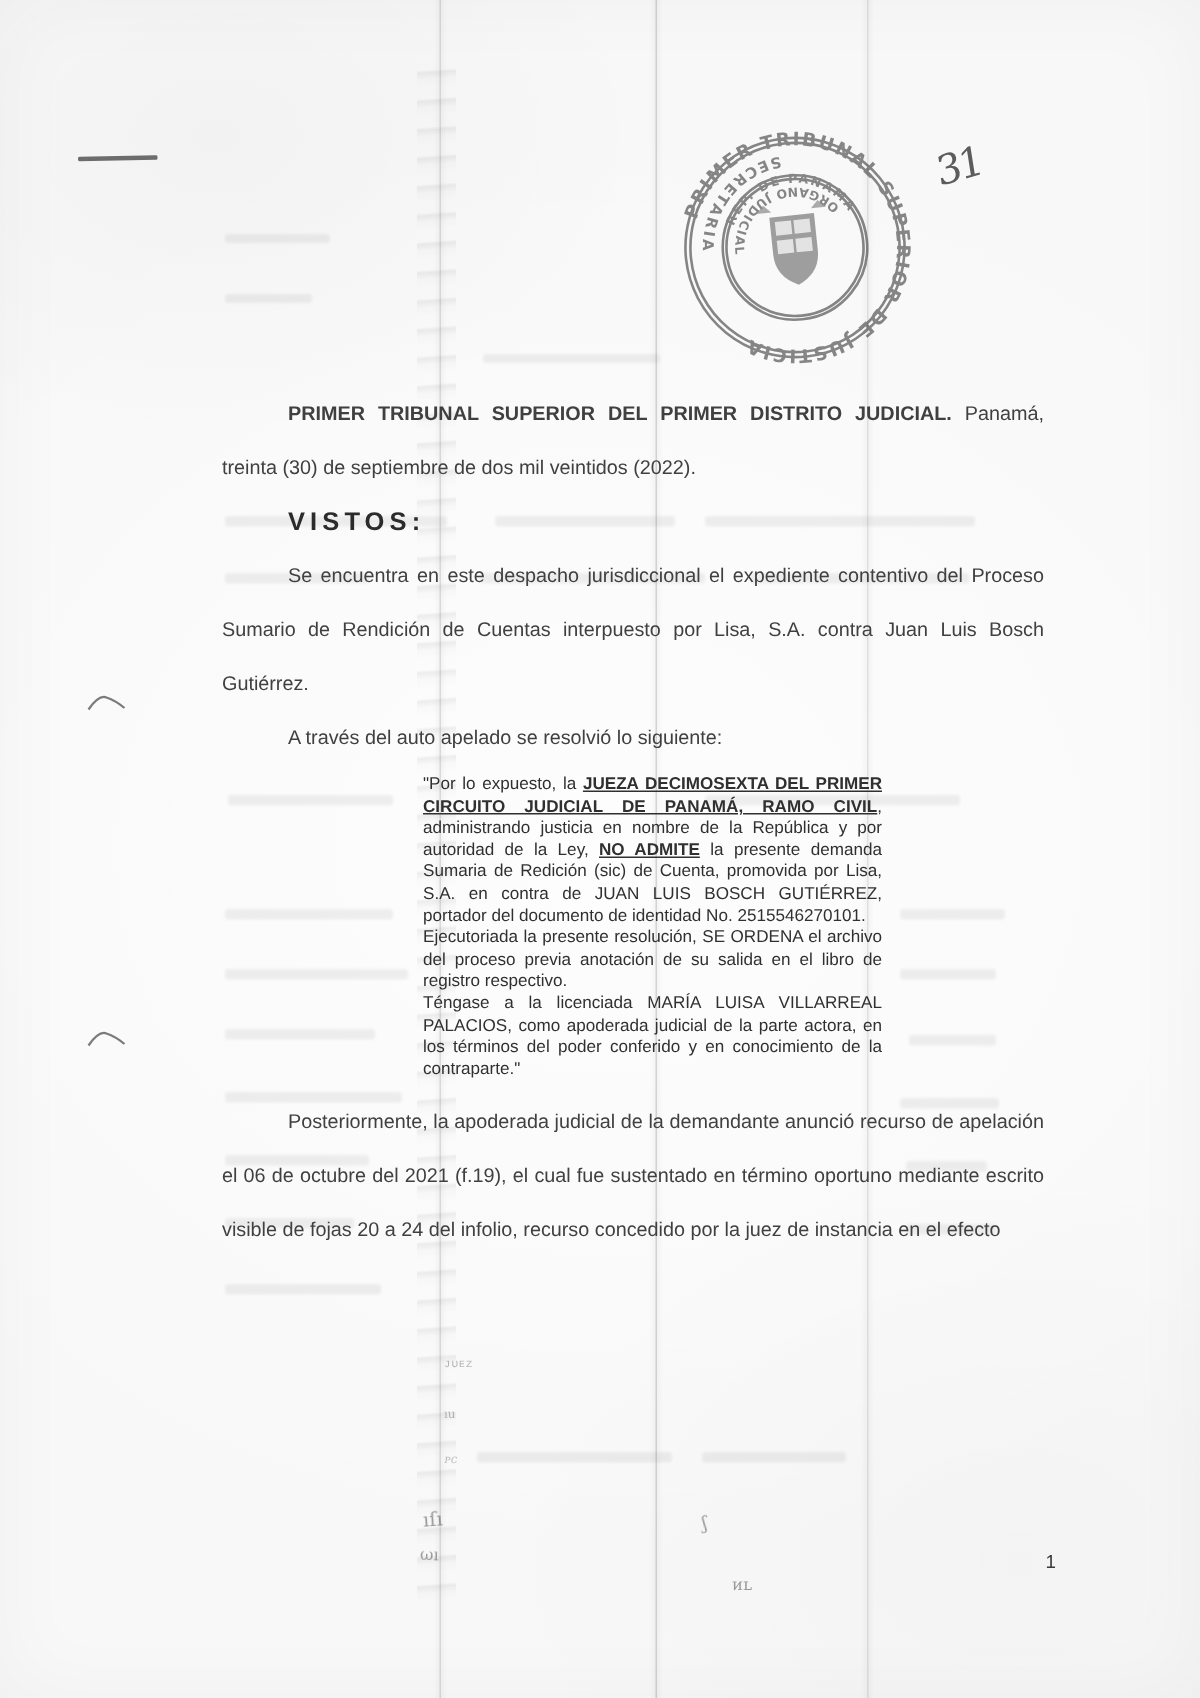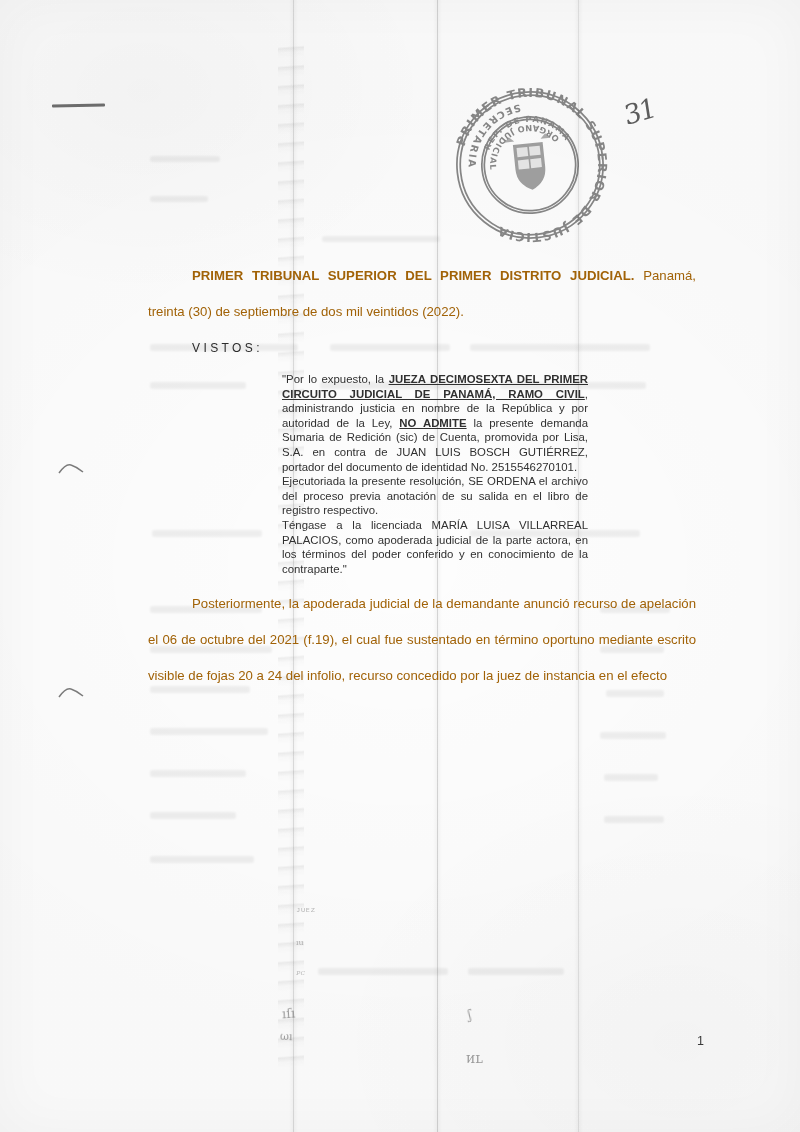--- a/index.html
+++ b/index.html
@@ -156,34 +156,34 @@
     width: 548px;
     z-index: 10;
   }
 
   p.body-par {
     margin: 0 0 0px 0;
     font-size: 13.2px;
     line-height: 36px;
     text-align: justify;
     text-justify: inter-word;
-    color: #a16207;
+    color: #404040;
   }
 
   p.body-par .ind { display: inline-block; width: 44px; }
 
   .strong-caps {
     font-weight: bold;
   }
 
   .vistos {
     margin: 0;
     padding-left: 44px;
-    font-size: 12px;
-    font-weight: normal;
+    font-size: 17px;
+    font-weight: bold;
     letter-spacing: 3.4px;
     line-height: 36px;
     color: #2b2b2b;
   }
 
   
   .quote-block {
     margin: 6px 0 10px 0;
     padding-left: 134px;
     padding-right: 108px;
@@ -322,39 +322,45 @@
 
   <div class="content">
 
     <p class="body-par">
       <span class="ind"></span><span class="strong-caps">PRIMER TRIBUNAL SUPERIOR DEL PRIMER DISTRITO JUDICIAL.</span>
       <span>Panamá, treinta (30) de septiembre de dos mil veintidos (2022).</span>
     </p>
 
     <p class="vistos">VISTOS:</p>
 
-
-
+    <p class="body-par">
+      <span class="ind"></span><span>Se encuentra en este despacho jurisdiccional el expediente contentivo del Proceso Sumario de Rendición de Cuentas interpuesto por Lisa, S.A. contra Juan Luis Bosch Gutiérrez.</span>
+    </p>
+
+
+    <p class="body-par">
+      <span class="ind"></span><span>A través del auto apelado se resolvió lo siguiente:</span>
+    </p>
 
     <div class="quote-block">
       <p><span>"Por lo expuesto, la </span><b>JUEZA DECIMOSEXTA DEL PRIMER CIRCUITO JUDICIAL DE PANAMÁ, RAMO CIVIL</b><span>, administrando justicia en nombre de la República y por autoridad de la Ley, </span><b>NO ADMITE</b><span> la presente demanda Sumaria de Redición (sic) de Cuenta, promovida por Lisa, S.A. en contra de JUAN LUIS BOSCH GUTIÉRREZ, portador del documento de identidad No. 2515546270101.</span></p>
       <p>Ejecutoriada la presente resolución, SE ORDENA el archivo del proceso previa anotación de su salida en el libro de registro respectivo.</p>
       <p>Téngase a la licenciada MARÍA LUISA VILLARREAL PALACIOS, como apoderada judicial de la parte actora, en los términos del poder conferido y en conocimiento de la contraparte."</p>
     </div>
 
     <p class="body-par">
       <span class="ind"></span><span>Posteriormente, la apoderada judicial de la demandante anunció recurso de apelación el 06 de octubre del 2021 (f.19), el cual fue sustentado en término oportuno mediante escrito visible de fojas 20 a 24 del infolio, recurso concedido por la juez de instancia en el efecto</span>
     </p>
 
   </div>
 
   <div class="bottom-scribble" style="left:282px; top:1006px; font-size:13px; transform:rotate(-4deg);">ıſı</div>
   <div class="bottom-scribble" style="left:280px; top:1030px; font-size:11px; transform:rotate(3deg);">ωı</div>
   <div class="bottom-scribble" style="left:468px; top:1008px; font-size:12px; transform:rotate(-8deg);">ʃ</div>
-  <div class="bottom-scribble" style="left:466px; top:1050px; font-size:14px;">ᴎʟ</div>
+  <div class="bottom-scribble" style="left:488px; top:1050px; font-size:11px;">ᴎʟ</div>
   <div class="bottom-scribble" style="left:296px; top:905px; font-size:8px; opacity:0.35;font-family:Liberation Mono, monospace;">ᴊᴜᴇᴢ</div>
   <div class="bottom-scribble" style="left:296px; top:938px; font-size:8px; opacity:0.35;">ıu</div>
   <div class="bottom-scribble" style="left:296px; top:968px; font-size:8px; opacity:0.3;font-style:italic;">ᴘᴄ</div>
 
   <div class="page-number">1</div>
 
   <div class="scan-noise"></div>
   <div class="edge-shade"></div>
 </div>
 

